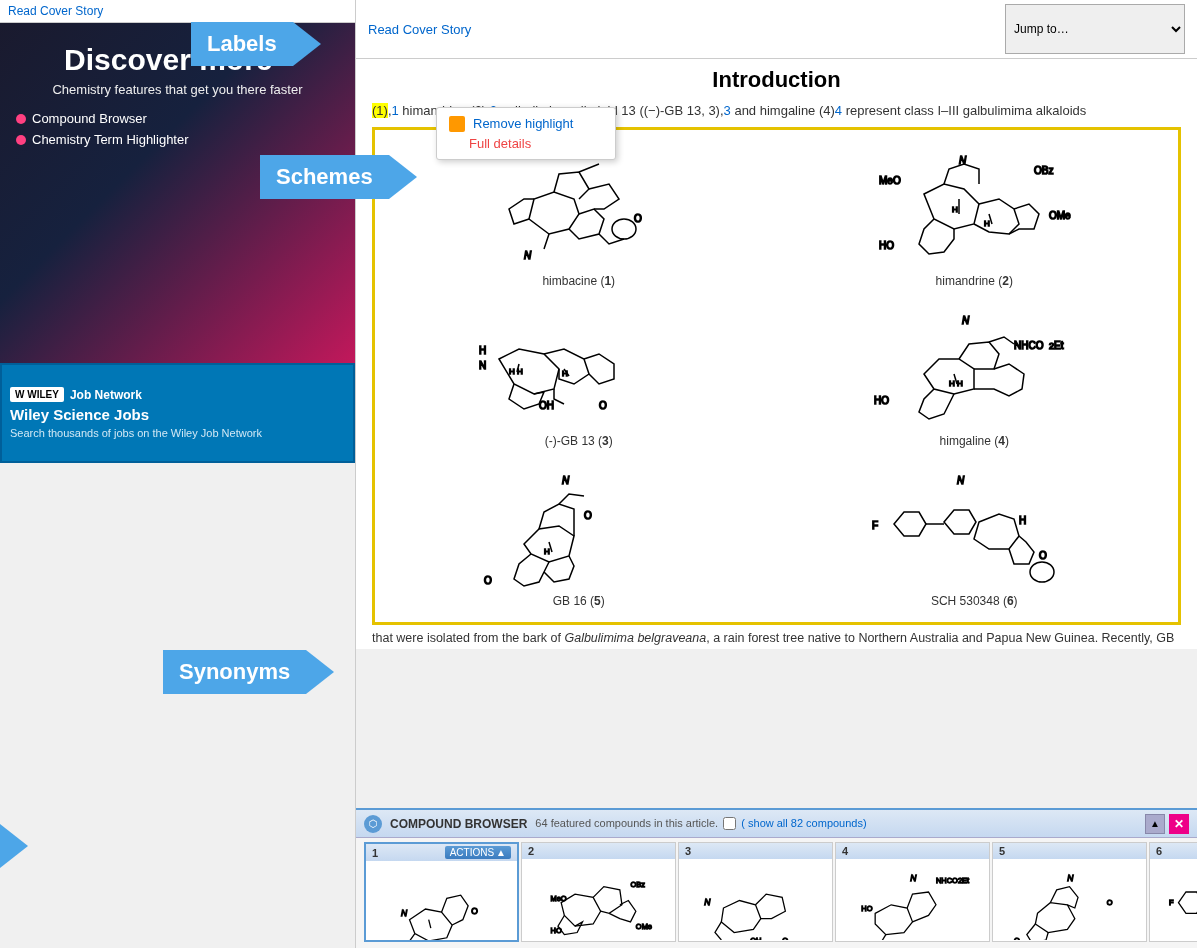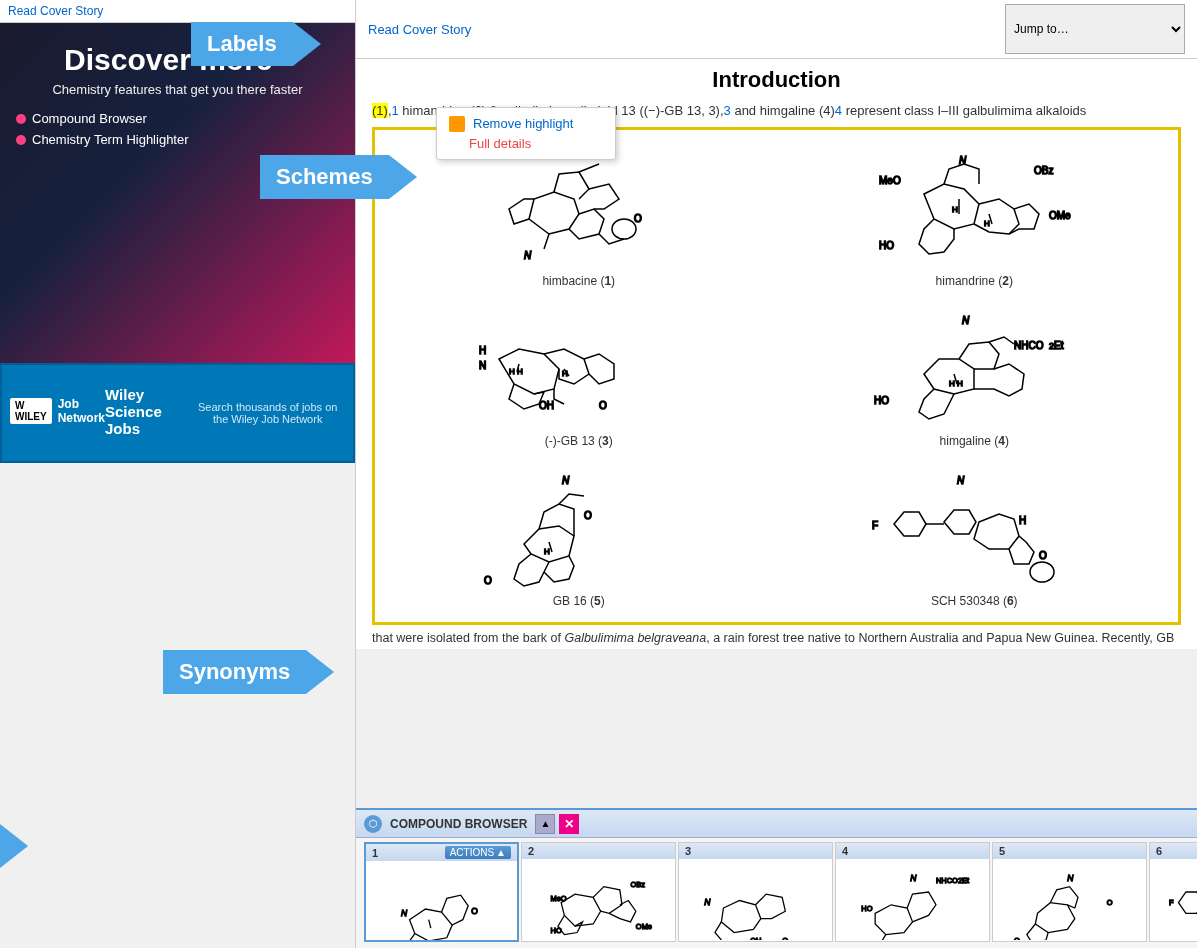--- a/index.html
+++ b/index.html
@@ -7,21 +7,21 @@
 
     
     #sidebar { width: 355px; flex-shrink: 0; background: #fff; padding: 0; overflow: hidden; }
     #sidebar-top { padding: 4px 8px; font-size: 12px; color: #333; border-bottom: 1px solid #ccc; }
     #ad-banner { width: 100%; height: 340px; background: linear-gradient(135deg, #1a1a2e 0%, #16213e 40%, #c2185b 100%); position: relative; overflow: hidden; display: flex; flex-direction: column; align-items: center; justify-content: flex-start; padding: 20px 16px 10px; color: #fff; }
     #ad-banner .ad-bullets { width: 100%; margin-bottom: 12px; }
     #ad-banner .ad-bullet { font-size: 13px; color: #fff; margin-bottom: 6px; display: flex; align-items: center; gap: 6px; }
     #ad-banner .bullet-dot { width: 10px; height: 10px; background: #ff4081; border-radius: 50%; flex-shrink: 0; }
     #ad-banner .take-look-btn { background: radial-gradient(circle, #e91e63, #ad1457); border-radius: 50%; width: 80px; height: 80px; display: flex; align-items: center; justify-content: center; text-align: center; font-size: 12px; font-weight: bold; color: #fff; line-height: 1.2; cursor: pointer; }
 
-    #job-banner { width: 100%; height: 100px; background: #0077b6; border: 2px solid #005f99; display: flex; flex-direction: row; align-items: center; justify-content: center; padding: 8px; color: #fff; }
+    #job-banner { width: 100%; height: 100px; background: #0077b6; border: 2px solid #005f99; display: flex; flex-direction: column; align-items: flex-start; justify-content: center; padding: 8px; color: #fff; }
     #job-banner .wiley-logo-row { display: flex; align-items: center; gap: 6px; font-size: 12px; font-weight: bold; margin-bottom: 4px; }
     #job-banner .wiley-logo-box { background: #fff; color: #000; font-size: 10px; font-weight: bold; padding: 2px 5px; border-radius: 2px; }
     #job-banner .job-title { font-size: 15px; font-weight: bold; color: #fff; margin-bottom: 4px; }
     #job-banner .job-desc { font-size: 11px; text-align: center; color: #d0e8f5; }
 
     
     #content { flex: 1; overflow: hidden; position: relative; border-left: 1px solid #ccc; }
 
     
     #top-nav { display: flex; justify-content: space-between; align-items: center; padding: 4px 12px; border-bottom: 1px solid #ccc; background: #fff; }
@@ -268,20 +268,27 @@
         that were isolated from the bark of <em>Galbulimima belgraveana</em>, a rain forest tree native to Northern Australia and Papua New Guinea. Recently, GB 16 (), a new member of this family, was discovered by Mander and co-workers. These alkaloids have received great attention from the pharmaceutical industry, mainly because the  bark has been used as a medicinal substance
       </p>
 
     </div>
   </div>
 
   <div id="compound-browser">
     <div id="cb-header">
       <div id="cb-icon">⬡</div>
       <span id="cb-title">COMPOUND BROWSER</span>
+      <span id="cb-count">
+        <span>64 featured compounds in this article.</span>
+        <span style="color:#0066cc;cursor:pointer;">
+          <input type="checkbox" style="margin: 0px 2px; vertical-align: middle;">
+          <span>( show all 82 compounds)</span>
+        </span>
+      </span>
       <div id="cb-controls">
         <div id="cb-collapse">▲</div>
         <div id="cb-close">✕</div>
       </div>
     </div>
     <div id="cb-compounds">
 
       <div class="compound-card selected">
         <div class="compound-card-header">
           <span>1</span>

